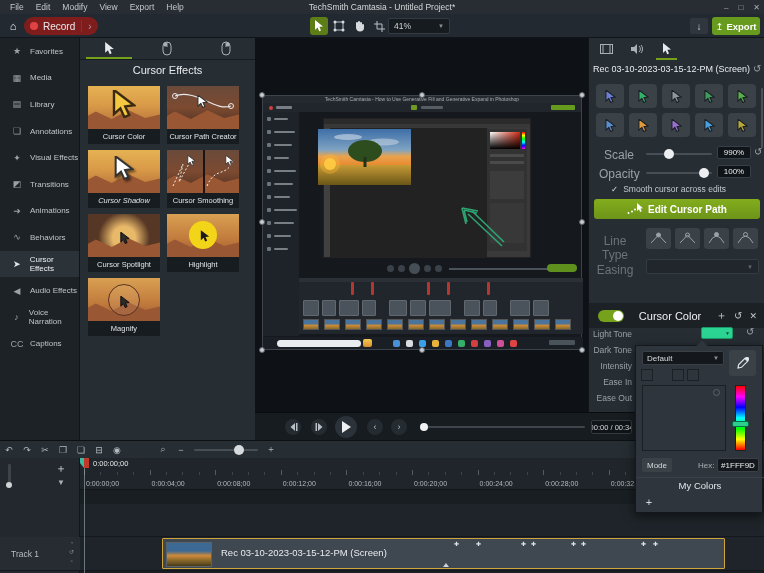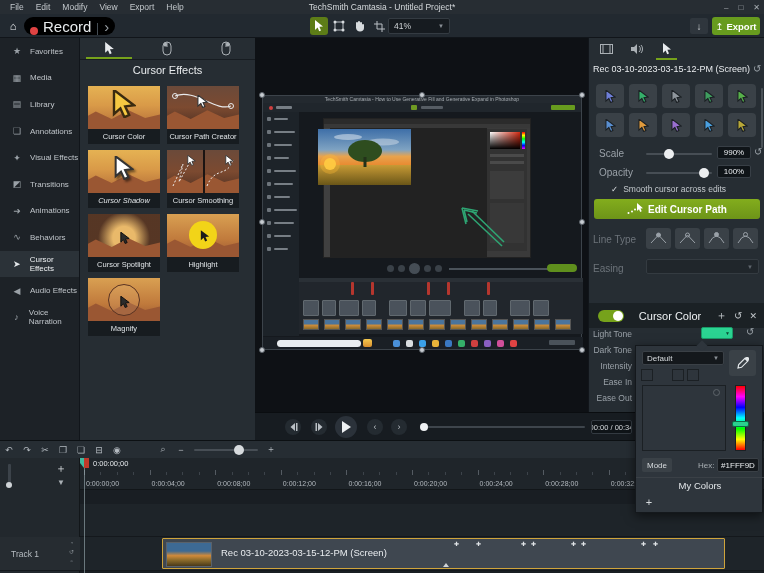--- a/index.html
+++ b/index.html
@@ -11,21 +11,21 @@
 
   
   #titlebar{left:0;top:0;width:764px;height:14px;background:#272d33;font-size:8.5px;color:#c3c8cc}
   #menus span{padding:0 6px;cursor:default}
   #win-title{left:0;right:0;top:0;height:14px;text-align:center;line-height:14px;font-size:8.5px;color:#d4d8db}
   #winctl{right:4px;top:0;height:14px;display:flex;gap:10px;align-items:center;font-size:8px;color:#aab0b5}
 
   
   #toolbar{left:0;top:14px;width:764px;height:24px;background:#222930;border-bottom:1px solid #11151a}
   #home{left:5px;top:4px;width:16px;height:16px;font-size:11px;color:#e7eaec}
-  #record{left:24px;top:3px;height:18px;background:#000000;border-radius:9px;display:flex;align-items:flex-end;padding:0 6px;font-size:15px;color:#e8ebed}
+  #record{left:24px;top:3px;height:18px;background:#7f1d1d;border-radius:9px;display:flex;align-items:center;padding:0 6px;font-size:10px;color:#e8ebed}
   #record .dot{width:8px;height:8px;border-radius:50%;background:#e04343;margin-right:5px}
   #record .sep{width:1px;height:12px;background:#454d54;margin:0 6px}
   .toolbtn{width:18px;height:18px;border-radius:3px;margin-right:2px}
   .toolbtn.sel{background:#5d7d17}
   #zoom-select{width:62px;height:16px;background:#161b20;border:1px solid #343b42;border-radius:2px;font-size:8.5px;color:#cfd3d6;display:flex;align-items:center;justify-content:space-between;padding:0 5px}
   #export-mini{right:56px;top:4px;width:18px;height:16px;background:#2f363d;border-radius:2px;color:#cfd3d6;font-size:10px}
   #export-btn{right:4px;top:3px;width:48px;height:18px;background:#679b1e;border-radius:3px;color:#fff;font-size:9.5px;font-weight:bold;display:flex;align-items:center;justify-content:center;gap:3px}
 
   
   #sidebar{left:0;top:38px;width:80px;height:402px;background:#1d2227;border-right:1px solid #11151a}
@@ -76,21 +76,21 @@
   #transport{left:255px;top:412px;width:380px;height:28px;background:#171c21;border-top:1px solid #0a0d10}
   .tbtn{border-radius:50%;background:#242b31;color:#b9bfc4}
   #time-box{right:3px;top:7px;width:41px;height:14px;background:#0f1418;border:1px solid #333a41;border-radius:2px;font-size:7.5px;color:#d7dbde;display:flex;align-items:center;justify-content:center;white-space:nowrap;overflow:hidden}
 
   
   #props{left:588px;top:38px;width:176px;height:374px;background:#262d33;border-left:1px solid #11151a}
   .ptab{position:absolute;top:0;width:27px;height:22px}
   .ptab.sel:after{content:"";position:absolute;left:3px;right:3px;bottom:0;height:2px;background:#76a21b}
   #prop-title{left:4px;top:26px;width:158px;font-size:9px;color:#e8ebee;white-space:nowrap}
   .ctile{position:absolute;width:28px;height:24px;background:#3a4147;border-radius:4px;display:flex;align-items:center;justify-content:center}
-  .plabel{position:absolute;font-size:10px;color:#9aa1a8;text-align:left}
+  .plabel{position:absolute;font-size:12px;color:#9aa1a8;text-align:center}
   .slider{position:absolute;height:2px;background:#474e55;border-radius:1px}
   .knob{position:absolute;width:10px;height:10px;border-radius:50%;background:#eceef0;top:-4px}
   .valbox{position:absolute;width:34px;height:13px;background:#0f1418;border:1px solid #383f46;border-radius:2px;font-size:8px;color:#e8ebee;text-align:center;line-height:12px}
   .reseticon{position:absolute;color:#9aa1a8;font-size:10px}
   #edit-path{left:5px;top:161px;width:166px;height:20px;background:linear-gradient(#83ad1d,#6d9418);border-radius:3px;color:#fff;font-size:10px;font-weight:bold;display:flex;align-items:center;justify-content:center;gap:5px}
   .ltbtn{position:absolute;top:190px;width:25px;height:21px;background:#3a4147;border-radius:3px;display:flex;align-items:center;justify-content:center}
   #easing-dd{left:57px;top:221px;width:113px;height:15px;background:#20262b;border:1px solid #343b41;border-radius:2px}
   #restore{left:57px;top:243px;width:113px;height:16px;background:#31373d;border-radius:2px;color:#6c737a;font-size:9px;display:flex;align-items:center;justify-content:center}
   #cc-header{left:0;top:265px;width:176px;height:25px;background:#1b2125;display:flex;align-items:center}
   #cc-toggle{width:26px;height:12px;border-radius:6px;background:#76a21b;position:relative;margin-left:9px}
@@ -245,20 +245,24 @@
     <span class="sb-ic">➤</span>
     <span class="sb-lbl">Cursor Effects</span>
   </div>
     <div class="sb-item">
     <span class="sb-ic">◀</span>
     <span class="sb-lbl">Audio Effects</span>
   </div>
     <div class="sb-item">
     <span class="sb-ic">♪</span>
     <span class="sb-lbl">Voice Narration</span>
+  </div>
+    <div class="sb-item">
+    <span class="sb-ic">CC</span>
+    <span class="sb-lbl">Captions</span>
   </div>
   </div>
 
 <div class="abs" id="effects">
   <div class="abs" id="fx-tabs">
     <div class="fx-tab sel">
       <svg width="11" height="13" viewBox="0 0 10 12">
           <path d="M1 0 L1 10 L3.6 7.6 L5.2 11.3 L7 10.4 L5.4 6.8 L9 6.4 Z" fill="#e8ebee"></path>
         </svg>
     </div>

